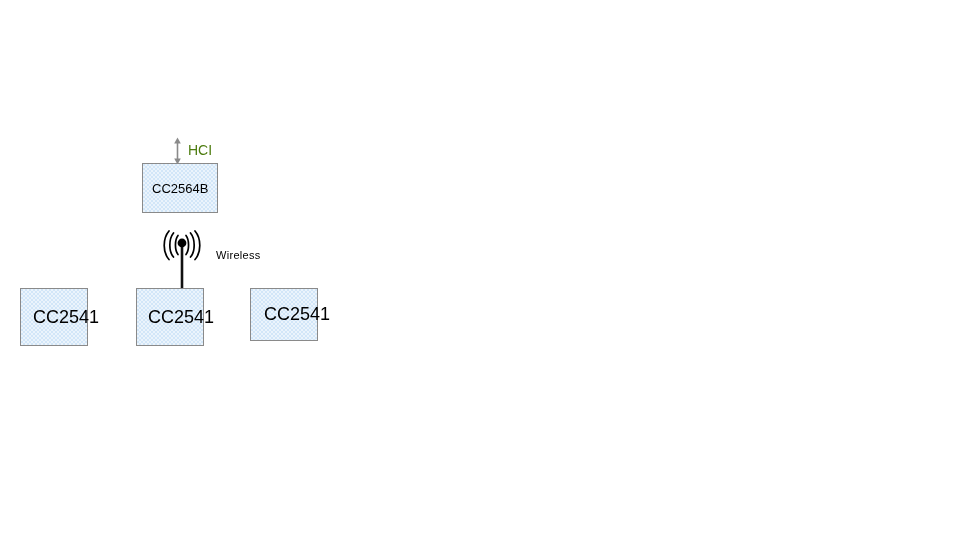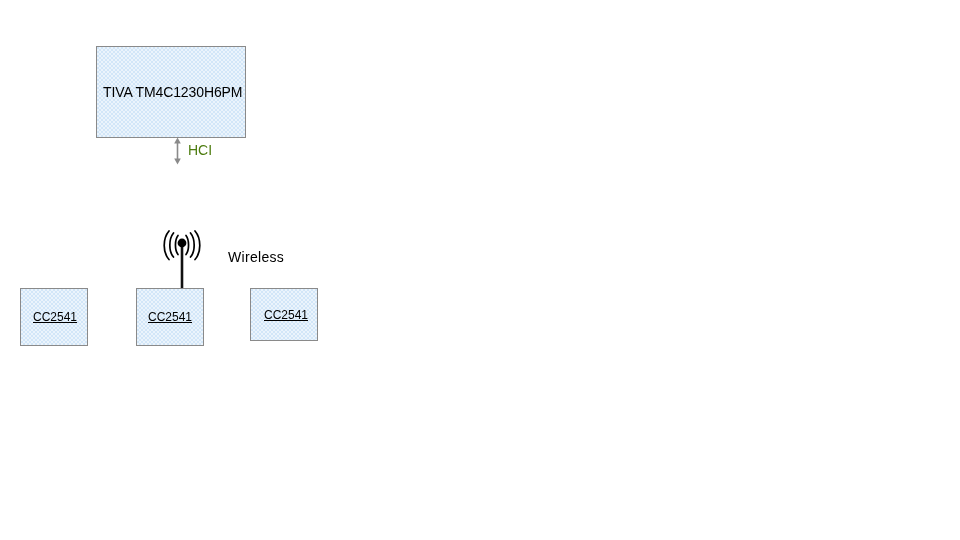--- a/index.html
+++ b/index.html
@@ -66,23 +66,22 @@
     padding-left: 9px;
   }
 
   .block-cc2541 {
     width: 68px; height: 58px;
   }
   #block-cc2541-left   { left: 20px;  top: 288px; }
   #block-cc2541-middle { left: 136px; top: 288px; }
   #block-cc2541-right  { left: 250px; top: 288px; height: 53px; }
   .block-cc2541 .blk-label {
-    font-size: 12px;
+    font-size: 18px;
     padding-left: 11px;
-    text-decoration: underline;
   }
   #block-cc2541-left .blk-label   { padding-left: 12px; }
   #block-cc2541-right .blk-label  { padding-left: 13px; }
 
   
   #hci-connector {
     position: absolute;
     left: 171px;
     top: 137px;
     width: 14px;
@@ -104,50 +103,50 @@
     position: absolute;
     left: 157px;
     top: 230px;
     width: 50px;
     height: 60px;
   }
   #antenna-icon svg { display: block; }
 
   #wireless-label {
     position: absolute;
-    left: 228px;
+    left: 216px;
     top: 249px;
-    font-size: 14px;
+    font-size: 11px;
     color: #000000;
     white-space: nowrap;
     letter-spacing: 0.3px;
   }
 </style>
 </head>
 <body>
 
 <div id="canvas">
 
-  <div class="block" id="block-tiva">
-    <span class="blk-label">TIVA TM4C1230H6PM</span>
-  </div>
 
   <div id="hci-connector">
     <svg width="14" height="28" viewBox="0 0 14 28" aria-hidden="true">
 
       <line x1="6.5" y1="3" x2="6.5" y2="25" stroke="#8a8a8a" stroke-width="1.6"></line>
 
       <polygon points="6.5,0.5 3.2,6.5 9.8,6.5" fill="#8a8a8a"></polygon>
 
       <polygon points="6.5,27.5 3.2,21.5 9.8,21.5" fill="#8a8a8a"></polygon>
     </svg>
   </div>
 
   <div id="hci-label">HCI</div>
 
+  <div class="block" id="block-cc2564b">
+    <span class="blk-label">CC2564B</span>
+  </div>
 
   <div id="antenna-icon">
     <svg width="50" height="60" viewBox="0 0 50 60" aria-hidden="true">
       <g fill="none" stroke="#000000" stroke-linecap="round">
 
         <path d="M21.0 5.5 C 17.6 10.0 17.6 20.0 21.0 24.5" stroke-width="1.7"></path>
         <path d="M16.5 3.0 C 11.6 9.0 11.6 21.5 16.5 27.0" stroke-width="1.7"></path>
         <path d="M12.0 1.0 C 5.6 8.5 5.6 22.5 12.0 29.5" stroke-width="1.7"></path>
 
         <path d="M29.0 5.5 C 32.4 10.0 32.4 20.0 29.0 24.5" stroke-width="1.7"></path>

